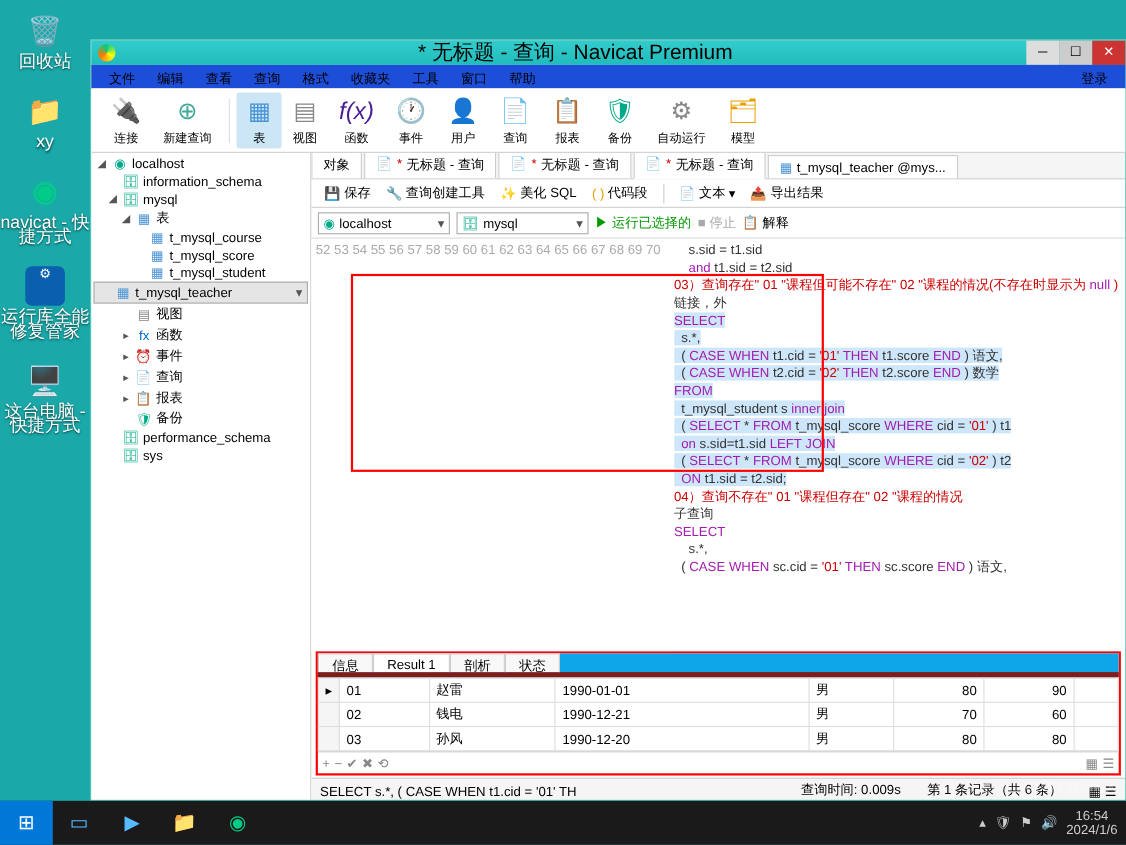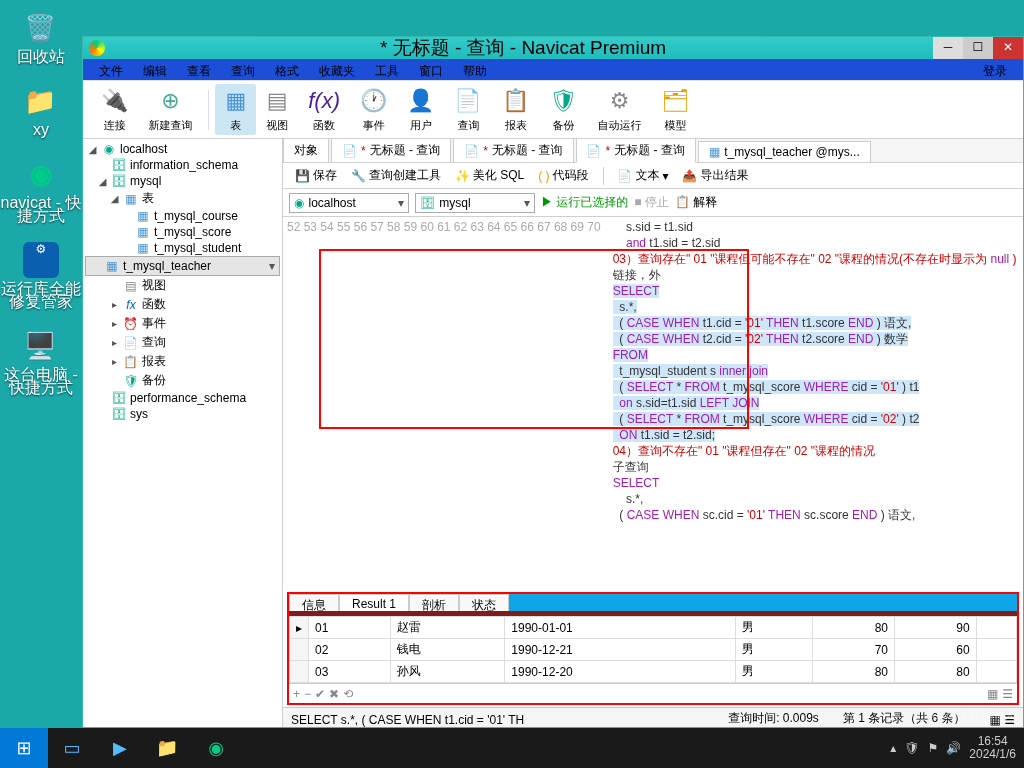--- a/index.html
+++ b/index.html
@@ -34,21 +34,21 @@
 .body{flex:1;display:flex;overflow:hidden}
 .sidebar{width:200px;border-right:1px solid #d0d0d0;background:#fff;overflow:auto;padding:2px}
 .tree-item{padding:1px 2px;display:flex;align-items:center;cursor:pointer;white-space:nowrap}
 .tree-item.sel{background:#e5e5e5}
 .tree-item .exp{width:11px;text-align:center;color:#555;font-size:10px}
 .tree-item .exp.none{visibility:hidden}
 .tree-item .ico{width:16px;text-align:center;margin:0 3px}
 .ind1{padding-left:12px}.ind2{padding-left:24px}.ind3{padding-left:36px}
 .main{flex:1;display:flex;flex-direction:column;overflow:hidden}
 .tabs{height:24px;border-bottom:1px solid #d0d0d0;display:flex;align-items:end;background:#f5f5f5}
-.tab{padding:3px 10px;border:1px solid #ccc;border-bottom:none;margin-right:2px;background:#fff;cursor:pointer;font-size:11px;display:flex;align-items:center;gap:4px}
+.tab{padding:3px 10px;border:1px solid #ccc;border-bottom:none;margin-right:2px;background:#fff;cursor:pointer;font-size:11px;display:flex;gap:4px}
 .tab.active{background:#fff;border-bottom:1px solid #fff;margin-bottom:-1px}
 .tab .ast{color:#c00}
 .qtoolbar{height:26px;border-bottom:1px solid #d0d0d0;display:flex;align-items:center;padding:0 6px;gap:2px}
 .qtoolbar .qb{padding:2px 6px;cursor:pointer;display:flex;align-items:center;gap:3px}
 .qtoolbar2{height:28px;border-bottom:1px solid #d0d0d0;display:flex;align-items:center;padding:0 6px;gap:6px}
 .sel{border:1px solid #aaa;height:20px;padding:0 18px 0 4px;background:#fff;position:relative;min-width:120px;display:flex;align-items:center}
 .sel::after{content:"▾";position:absolute;right:4px;color:#555}
 .runbtn{color:#090}
 .editor{flex:1;overflow:auto;background:#fff;display:flex;font-family:Consolas,monospace;font-size:12px;line-height:16px;position:relative}
 .gutter{background:#fff;color:#aaa;text-align:right;padding:2px 8px 2px 4px;user-select:none}
@@ -219,21 +219,21 @@
           <span class="ico" style="color:#4a94d6">▦</span>
           <span>t_mysql_teacher</span>
         </div>
       <div class="tree-item ind2">
           <span class="exp none">▸</span>
           <span class="ico" style="color:#888">▤</span>
           <span>视图</span>
         </div>
       <div class="tree-item ind2">
           <span class="exp">▸</span>
-          <span class="ico" style="color:#06c;font-style:italic">fx</span>
+          <span class="ico" style="color:#06c;">fx</span>
           <span>函数</span>
         </div>
       <div class="tree-item ind2">
           <span class="exp">▸</span>
           <span class="ico" style="color:#e8a000">⏰</span>
           <span>事件</span>
         </div>
       <div class="tree-item ind2">
           <span class="exp">▸</span>
           <span class="ico" style="color:#d44">📄</span>

